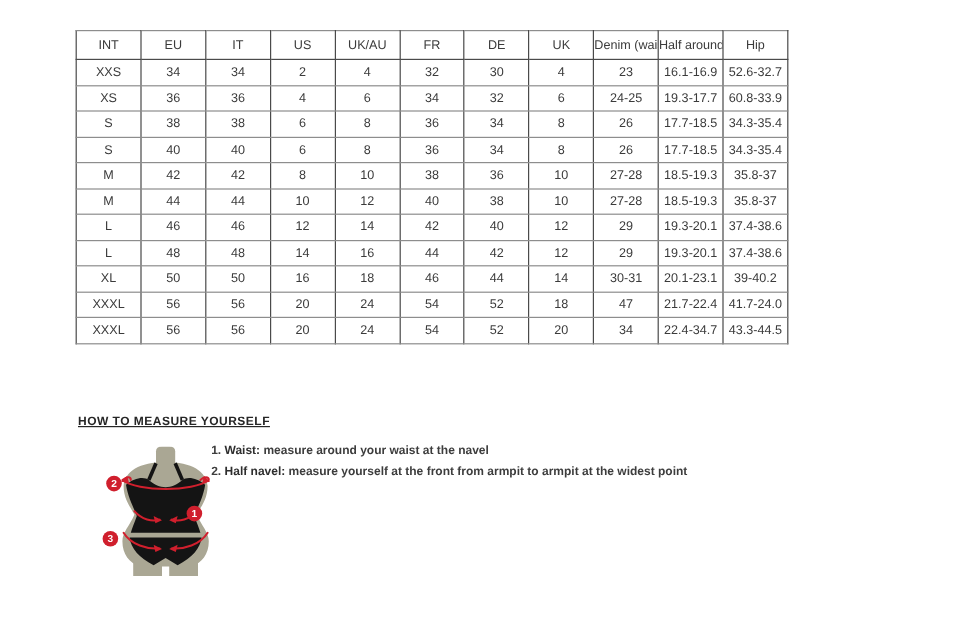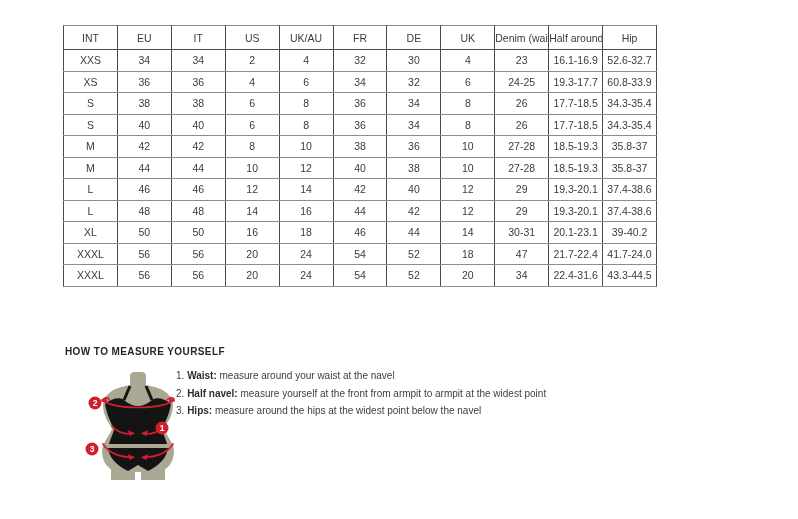--- a/index.html
+++ b/index.html
@@ -17,27 +17,27 @@
     border-top:1px solid #8d8d8d;border-bottom:1px solid #8d8d8d;
     text-align:center;vertical-align:middle;
     font-size:10.5px;color:#3b3b3b;padding:0;overflow:hidden;white-space:nowrap;
   }
   table.size-chart th{height:23px;font-weight:normal;border-bottom:1px solid #4a4a4a;}
   table.size-chart td{height:20.5px;}
 
   
   .measure-heading{
     position:absolute;left:65px;top:346px;margin:0;
-    font-size:10px;font-weight:bold;letter-spacing:.4px;color:#262626;
+    font-size:10px;font-weight:bold;letter-spacing:.4px;color:#262626;text-decoration:underline;
   }
   .measure-list{
     position:absolute;left:176px;top:371px;margin:0;padding:0;list-style:none;
     font-size:10px;color:#3d3d3d;
   }
-  .measure-list li{margin:0 0 7.5px 0;line-height:10px;}
+  .measure-list li{margin:0 0 7.5px 0;line-height:10px;font-weight:bold;}
   .measure-list b{color:#2e2e2e;}
 
   .illustration{position:absolute;left:75px;top:372px;}
 </style>
 </head>
 <body>
 
 <div class="page">
 
   <table class="size-chart">
@@ -190,21 +190,21 @@
         <tr>
           <td>XXXL</td>
           <td>56</td>
           <td>56</td>
           <td>20</td>
           <td>24</td>
           <td>54</td>
           <td>52</td>
           <td>20</td>
           <td>34</td>
-          <td>22.4-31.6</td>
+          <td>22.4-34.7</td>
           <td>43.3-44.5</td>
         </tr>
       </tbody>
   </table>
 
   <h3 class="measure-heading">HOW TO MEASURE YOURSELF</h3>
 
   <svg class="illustration" width="114" height="115" viewBox="0 0 114 115" xmlns="http://www.w3.org/2000/svg">
 
     <g>
@@ -242,16 +242,15 @@
       <circle cx="87" cy="56" r="6.5" fill="var(--accent-red)"></circle>
       <text x="87" y="59" fill="#ffffff">1</text>
       <circle cx="17" cy="77" r="6.5" fill="var(--accent-red)"></circle>
       <text x="17" y="80" fill="#ffffff">3</text>
     </g>
   </svg>
 
   <ol class="measure-list">
       <li><span>1. </span><b>Waist:</b><span> measure around your waist at the navel</span></li>
       <li><span>2. </span><b>Half navel:</b><span> measure yourself at the front from armpit to armpit at the widest point</span></li>
-      <li><span>3. </span><b>Hips:</b><span> measure around the hips at the widest point below the navel</span></li>
     </ol>
 
 </div>
 
 </body></html>

